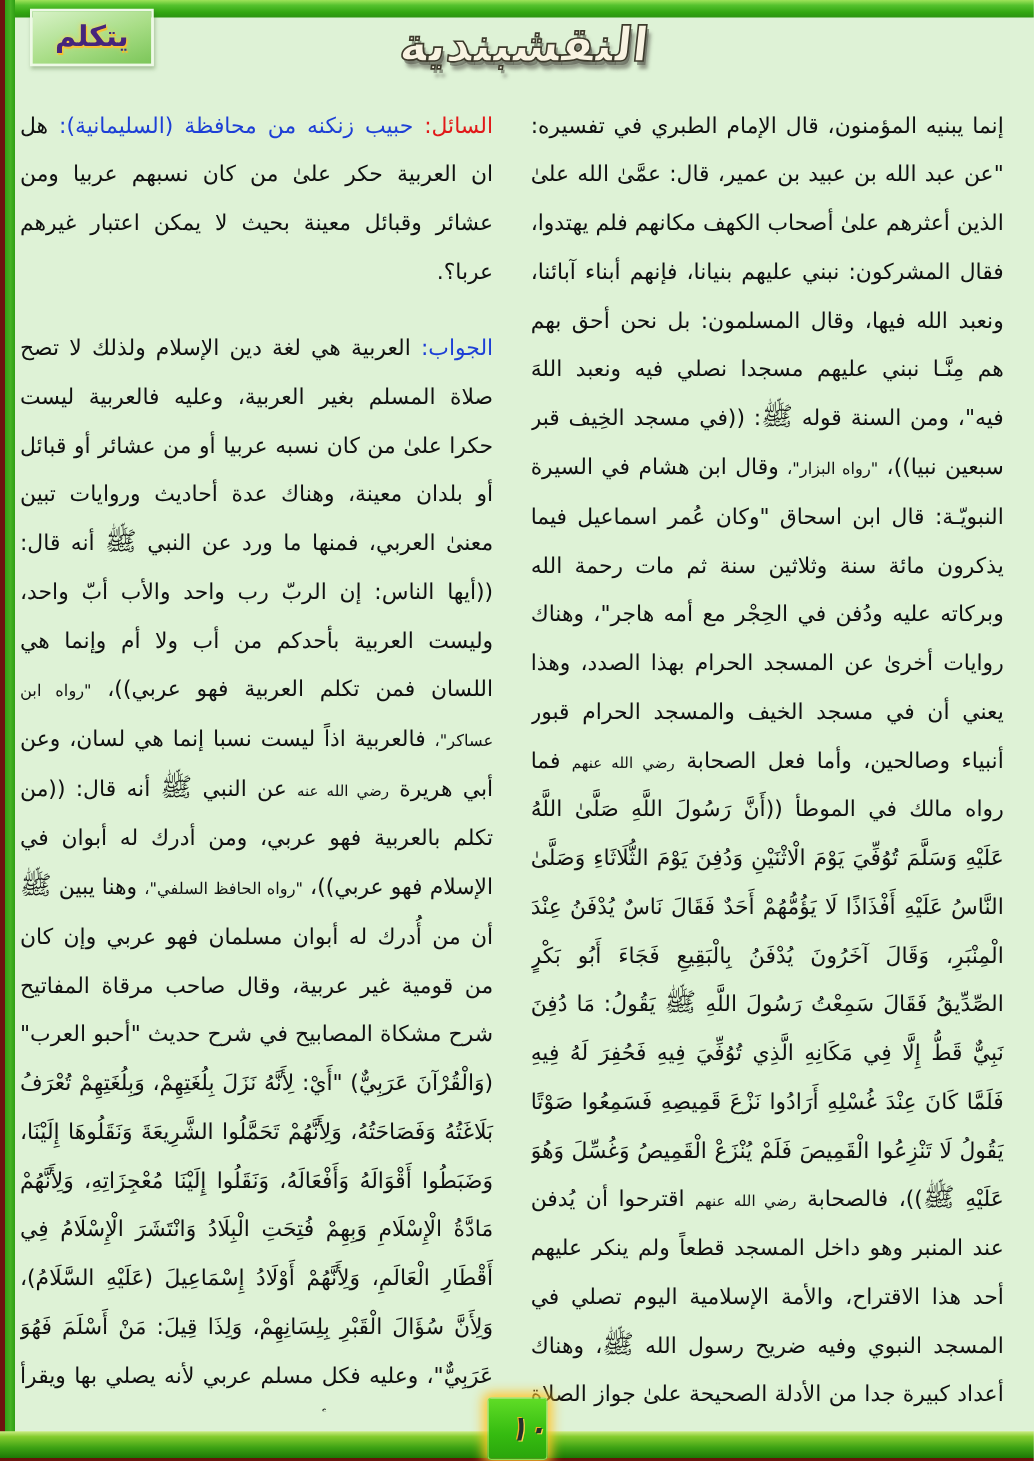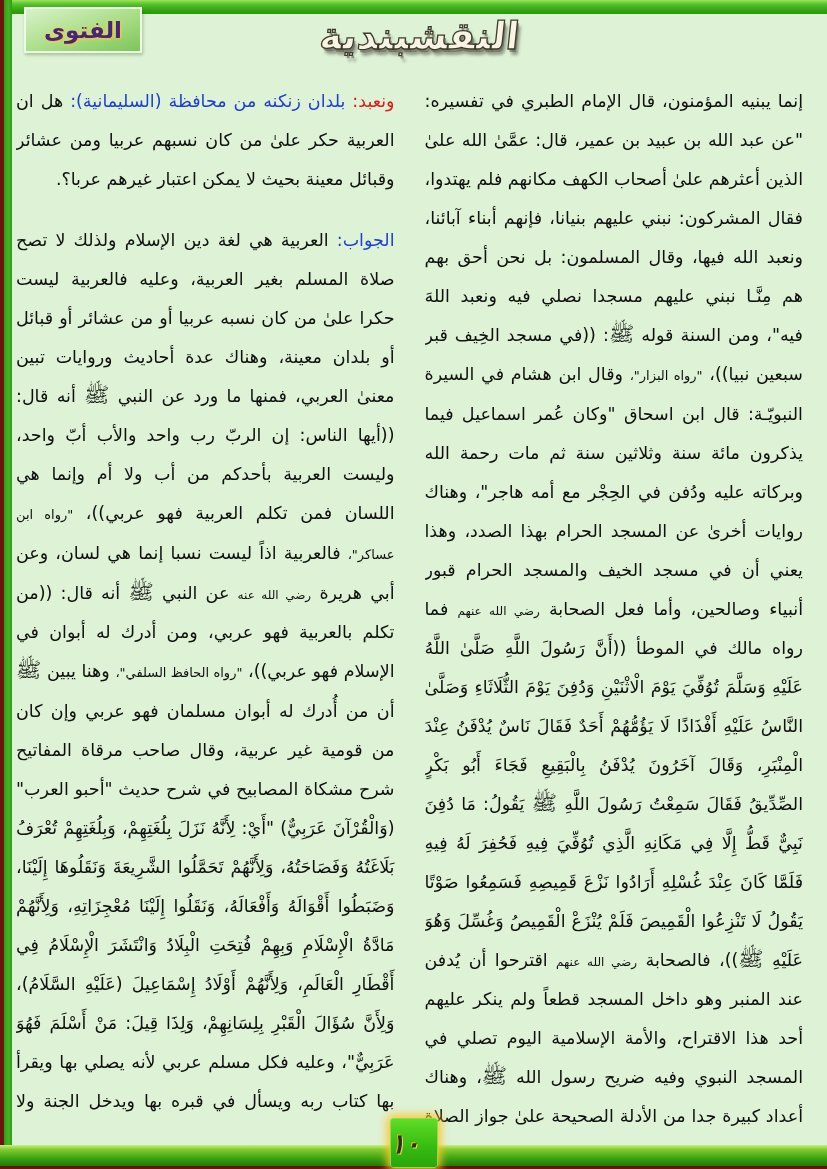--- a/index.html
+++ b/index.html
@@ -42,49 +42,49 @@
   .seg-small{font-size:13px;}
   .seg-honorific{font-size:21px;line-height:0;}
   .seg-honorific-small{font-size:12px;line-height:0;}
 
   
   .bottom-band{position:absolute;left:0;right:0;bottom:0;height:24px;
     background:linear-gradient(180deg,#cdec86 0%,#84cc2e 18%,#3da214 55%,#1d7a06 88%,#641208 88%,#6e1410 100%);}
 
   
   .page-number{position:absolute;bottom:1px;left:50%;transform:translateX(-50%);
-    width:46px;height:48px;display:flex;align-items:center;justify-content:flex-end;
+    width:46px;height:48px;display:flex;align-items:center;justify-content:flex-start;
     background:linear-gradient(180deg,#5fdc26 0%,#35bb10 60%,#2aa50c 100%);
     border:1px solid #8adf4e;border-radius:3px;
     box-shadow:0 0 9px 3px rgba(255,196,40,.95);
     font-size:27px;font-weight:bold;font-style:italic;color:#23302c;
     text-shadow:1px 1px 0 #ffd44d,-1px -1px 0 #e8b325;}
 </style>
 </head>
 <body>
 
 <div class="page">
   <div class="top-bar"></div>
   <div class="side-strip"></div>
 
   <div class="header">
     <div class="badge badge-left">
-      <span>الفتوى</span>
+      <span>يتكلم</span>
     </div>
     <div class="masthead">
       <span>النقشبندية</span>
     </div>
   </div>
 
   <div class="columns">
     <div class="col">
       <p class="para"><span class="seg-normal">إنما يبنيه المؤمنون، قال الإمام الطبري في تفسيره: "عن عبد الله بن عبيد بن عمير، قال: عمَّىٰ الله علىٰ الذين أعثرهم علىٰ أصحاب الكهف مكانهم فلم يهتدوا، فقال المشركون: نبني عليهم بنيانا، فإنهم أبناء آبائنا، ونعبد الله فيها، وقال المسلمون: بل نحن أحق بهم هم مِنَّـا نبني عليهم مسجدا نصلي فيه ونعبد اللهَ فيه"، ومن السنة قوله </span><span class="seg-honorific">ﷺ</span><span class="seg-normal">: ((في مسجد الخِيف قبر سبعين نبيا))، </span><span class="seg-small">"رواه البزار"،</span><span class="seg-normal"> وقال ابن هشام في السيرة النبويّـة: قال ابن اسحاق "وكان عُمر اسماعيل فيما يذكرون مائة سنة وثلاثين سنة ثم مات رحمة الله وبركاته عليه ودُفن في الحِجْر مع أمه هاجر"، وهناك روايات أخرىٰ عن المسجد الحرام بهذا الصدد، وهذا يعني أن في مسجد الخيف والمسجد الحرام قبور أنبياء وصالحين، وأما فعل الصحابة </span><span class="seg-honorific-small">رضي الله عنهم</span><span class="seg-normal"> فما رواه مالك في الموطأ ((أَنَّ رَسُولَ اللَّهِ صَلَّىٰ اللَّهُ عَلَيْهِ وَسَلَّمَ تُوُفِّيَ يَوْمَ الْاثْنَيْنِ وَدُفِنَ يَوْمَ الثُّلَاثَاءِ وَصَلَّىٰ النَّاسُ عَلَيْهِ أَفْذَاذًا لَا يَؤُمُّهُمْ أَحَدٌ فَقَالَ نَاسٌ يُدْفَنُ عِنْدَ الْمِنْبَرِ، وَقَالَ آخَرُونَ يُدْفَنُ بِالْبَقِيعِ فَجَاءَ أَبُو بَكْرٍ الصِّدِّيقُ فَقَالَ سَمِعْتُ رَسُولَ اللَّهِ </span><span class="seg-honorific">ﷺ</span><span class="seg-normal"> يَقُولُ: مَا دُفِنَ نَبِيٌّ قَطُّ إِلَّا فِي مَكَانِهِ الَّذِي تُوُفِّيَ فِيهِ فَحُفِرَ لَهُ فِيهِ فَلَمَّا كَانَ عِنْدَ غُسْلِهِ أَرَادُوا نَزْعَ قَمِيصِهِ فَسَمِعُوا صَوْتًا يَقُولُ لَا تَنْزِعُوا الْقَمِيصَ فَلَمْ يُنْزَعْ الْقَمِيصُ وَغُسِّلَ وَهُوَ عَلَيْهِ </span><span class="seg-honorific">ﷺ</span><span class="seg-normal">))، فالصحابة </span><span class="seg-honorific-small">رضي الله عنهم</span><span class="seg-normal"> اقترحوا أن يُدفن عند المنبر وهو داخل المسجد قطعاً ولم ينكر عليهم أحد هذا الاقتراح، والأمة الإسلامية اليوم تصلي في المسجد النبوي وفيه ضريح رسول الله </span><span class="seg-honorific">ﷺ</span><span class="seg-normal">، وهناك أعداد كبيرة جدا من الأدلة الصحيحة علىٰ جواز الصلاة في المسجد الذي فيه قبر ولا يسع المجال لذكرها هنا.</span></p>
     </div>
     <div class="col">
-      <p class="para"><span class="seg-red">ونعبد:</span><span class="seg-blue"> بلدان زنكنه من محافظة (السليمانية):</span><span class="seg-normal"> هل ان العربية حكر علىٰ من كان نسبهم عربيا ومن عشائر وقبائل معينة بحيث لا يمكن اعتبار غيرهم عربا؟.</span></p>
+      <p class="para"><span class="seg-red">السائل:</span><span class="seg-blue"> حبيب زنكنه من محافظة (السليمانية):</span><span class="seg-normal"> هل ان العربية حكر علىٰ من كان نسبهم عربيا ومن عشائر وقبائل معينة بحيث لا يمكن اعتبار غيرهم عربا؟.</span></p>
       <p class="para"><span class="seg-blue">الجواب:</span><span class="seg-normal"> العربية هي لغة دين الإسلام ولذلك لا تصح صلاة المسلم بغير العربية، وعليه فالعربية ليست حكرا علىٰ من كان نسبه عربيا أو من عشائر أو قبائل أو بلدان معينة، وهناك عدة أحاديث وروايات تبين معنىٰ العربي، فمنها ما ورد عن النبي </span><span class="seg-honorific">ﷺ</span><span class="seg-normal"> أنه قال: ((أيها الناس: إن الربّ رب واحد والأب أبّ واحد، وليست العربية بأحدكم من أب ولا أم وإنما هي اللسان فمن تكلم العربية فهو عربي))، </span><span class="seg-small">"رواه ابن عساكر"،</span><span class="seg-normal"> فالعربية اذاً ليست نسبا إنما هي لسان، وعن أبي هريرة </span><span class="seg-honorific-small">رضي الله عنه</span><span class="seg-normal"> عن النبي </span><span class="seg-honorific">ﷺ</span><span class="seg-normal"> أنه قال: ((من تكلم بالعربية فهو عربي، ومن أدرك له أبوان في الإسلام فهو عربي))، </span><span class="seg-small">"رواه الحافظ السلفي"،</span><span class="seg-normal"> وهنا يبين </span><span class="seg-honorific">ﷺ</span><span class="seg-normal"> أن من أُدرك له أبوان مسلمان فهو عربي وإن كان من قومية غير عربية، وقال صاحب مرقاة المفاتيح شرح مشكاة المصابيح في شرح حديث "أحبو العرب" (وَالْقُرْآنَ عَرَبِيٌّ) "أَيْ: لِأَنَّهُ نَزَلَ بِلُغَتِهِمْ، وَبِلُغَتِهِمْ تُعْرَفُ بَلَاغَتُهُ وَفَصَاحَتُهُ، وَلِأَنَّهُمْ تَحَمَّلُوا الشَّرِيعَةَ وَنَقَلُوهَا إِلَيْنَا، وَضَبَطُوا أَقْوَالَهُ وَأَفْعَالَهُ، وَنَقَلُوا إِلَيْنَا مُعْجِزَاتِهِ، وَلِأَنَّهُمْ مَادَّةُ الْإِسْلَامِ وَبِهِمْ فُتِحَتِ الْبِلَادُ وَانْتَشَرَ الْإِسْلَامُ فِي أَقْطَارِ الْعَالَمِ، وَلِأَنَّهُمْ أَوْلَادُ إِسْمَاعِيلَ (عَلَيْهِ السَّلَامُ)، وَلِأَنَّ سُؤَالَ الْقَبْرِ بِلِسَانِهِمْ، وَلِذَا قِيلَ: مَنْ أَسْلَمَ فَهُوَ عَرَبِيٌّ"، وعليه فكل مسلم عربي لأنه يصلي بها ويقرأ بها كتاب ربه ويسأل في قبره بها ويدخل الجنة ولا يتكلم في الجنة إلا بها، فاللغة العربية لغة ديننا وليست قوميه فحسب.</span></p>
     </div>
   </div>
 
   <div class="bottom-band"></div>
   <div class="page-number">
     <span>١٠</span>
   </div>
 </div>
 

